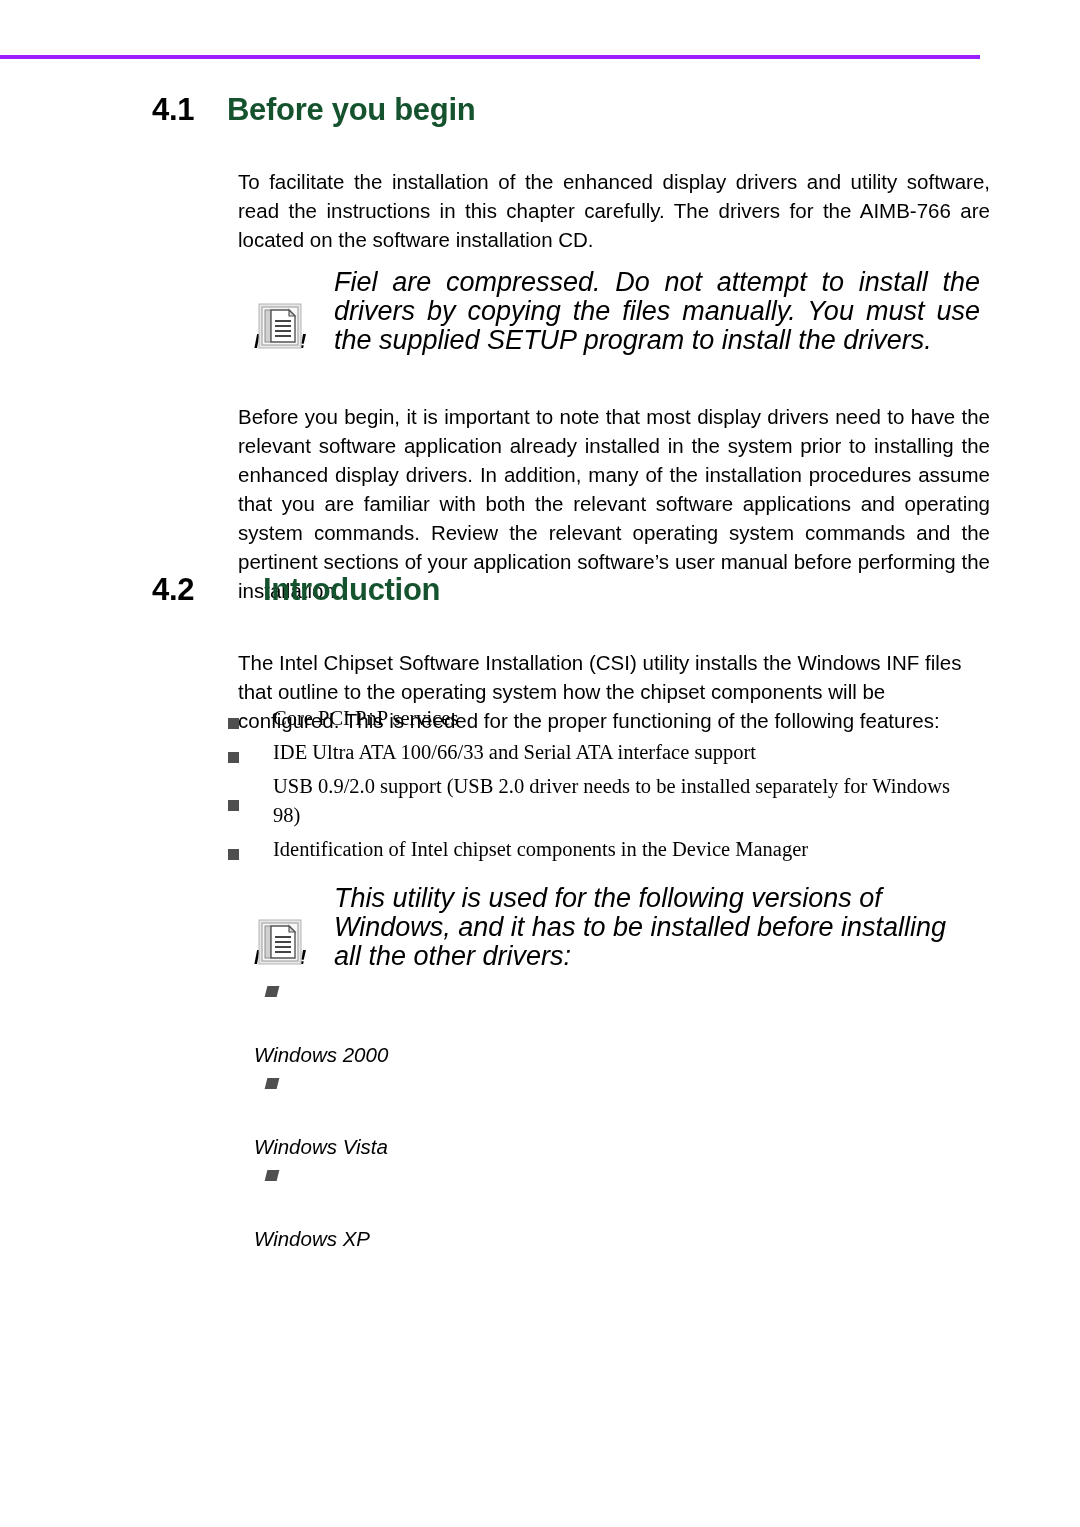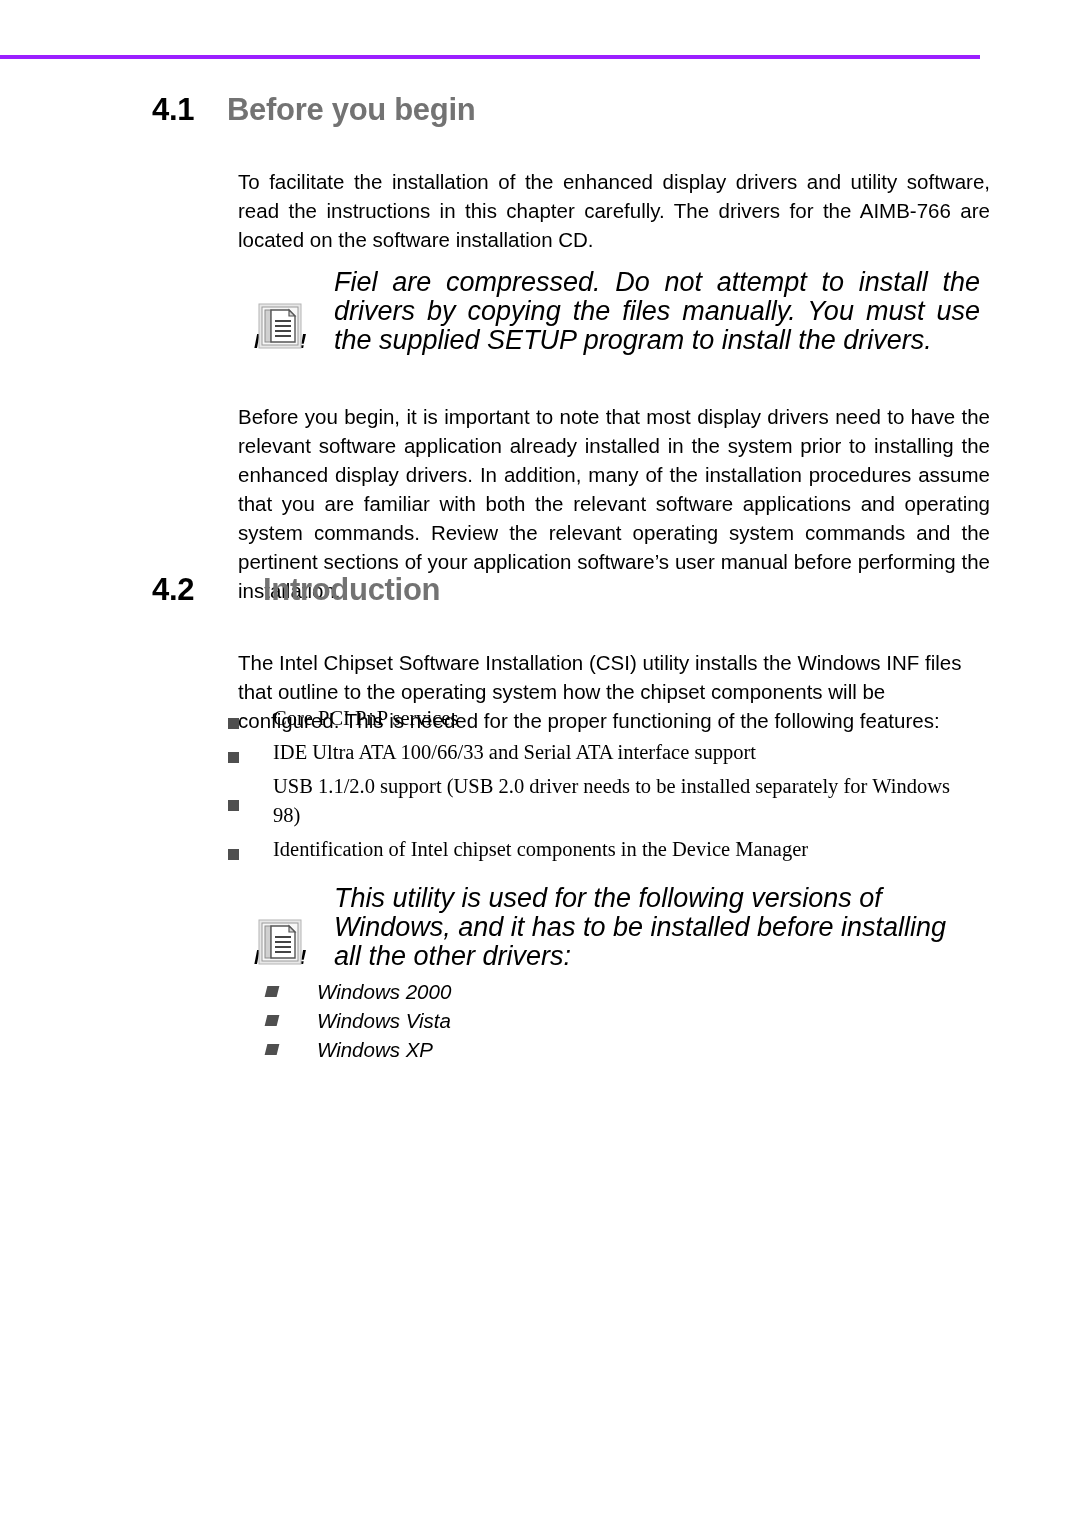--- a/index.html
+++ b/index.html
@@ -38,21 +38,21 @@
     font-size: 31px;
     font-weight: bold;
     letter-spacing: -0.3px;
   }
   .section-num {
     color: #000000;
     width: 75px;
     flex: 0 0 75px;
   }
   .section-title {
-    color: #737373;
+    color: #14532d;
   }
   #heading-41 { top: 92px; }
   #heading-42 { top: 572px; gap: 36px; }
 
   
   .body-text {
     position: absolute;
     left: 238px;
     width: 752px;
     font-size: 20.5px;
@@ -139,20 +139,21 @@
   .note-sublist {
     margin-top: 6px;
     margin-left: 0;
   }
   .note-sub-row {
     display: flex;
     align-items: flex-start;
     font-size: 20.5px;
     font-style: italic;
     line-height: 29px;
+    flex-direction: column;
   }
   .note-sub-marker {
     flex: 0 0 63px;
     padding-top: 9px;
     padding-left: 12px;
     box-sizing: border-box;
   }
   .note-sub-marker i {
     display: block;
     width: 12px;
@@ -240,21 +241,21 @@
     <div class="bullet-row">
       <span class="bullet-marker">
           <i></i>
         </span>
       <span class="bullet-label">IDE Ultra ATA 100/66/33 and Serial ATA interface support</span>
     </div>
     <div class="bullet-row">
       <span class="bullet-marker">
           <i></i>
         </span>
-      <span class="bullet-label">USB 1.1/2.0 support (USB 2.0 driver needs to be installed separately for Windows 98)</span>
+      <span class="bullet-label">USB 0.9/2.0 support (USB 2.0 driver needs to be installed separately for Windows 98)</span>
     </div>
     <div class="bullet-row">
       <span class="bullet-marker">
           <i></i>
         </span>
       <span class="bullet-label">Identification of Intel chipset components in the Device Manager</span>
     </div>
   </div>
 
   <div class="note-block" id="note-2">

